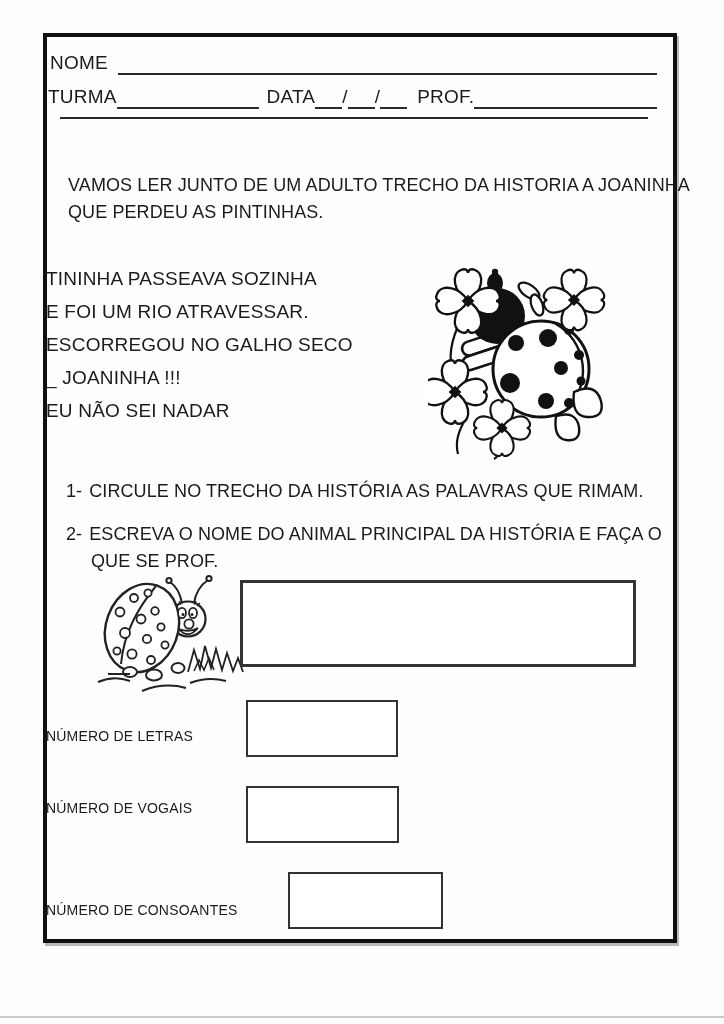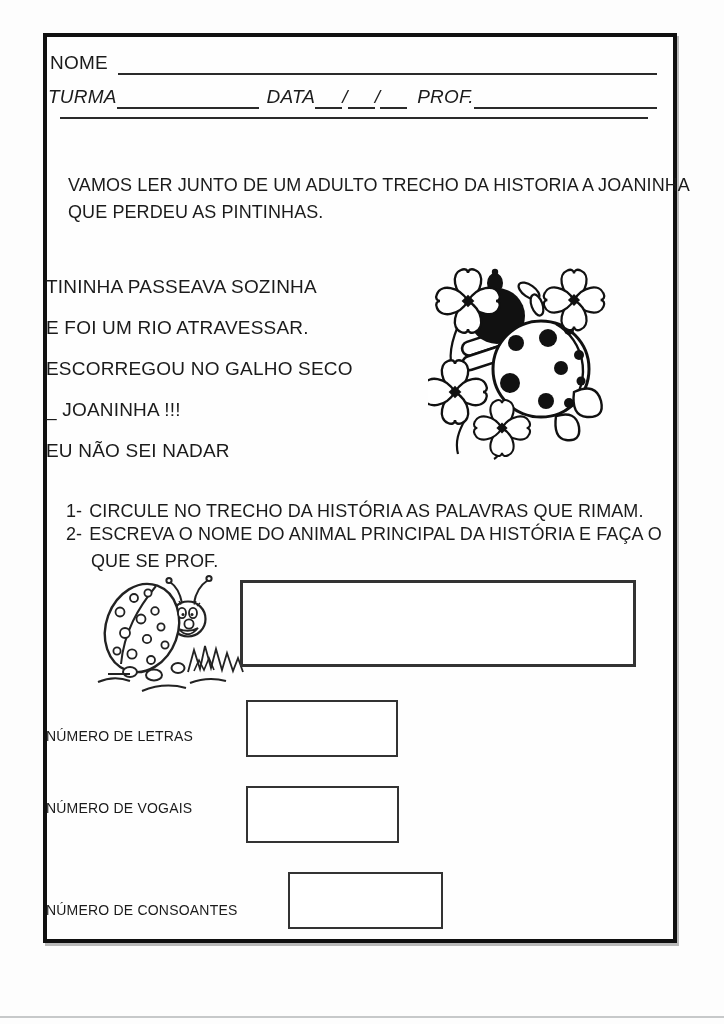--- a/index.html
+++ b/index.html
@@ -20,21 +20,21 @@
   
   .hdr-row{display:flex;align-items:flex-end;font-size:19px;letter-spacing:.2px;}
   .hdr-label{white-space:nowrap;padding-bottom:1px;}
   .blank{border-bottom:2px solid #2a2a2a;height:20px;display:inline-block;}
   .grow{flex:1 1 auto;}
   .sep-line{border-top:2px solid #2a2a2a;height:0;}
   
   .bold-block{font-weight:normal;font-size:18px;line-height:27px;letter-spacing:.1px;}
   
   .story{font-size:19px;line-height:33px;letter-spacing:.2px;}
-  .story div{white-space:nowrap;margin-top:8px;}
+  .story div{white-space:nowrap;}
   .qline{white-space:nowrap;}
   .qnum{margin-right:7px;}
   .q-indent{padding-left:25px;}
   
   .ansbox{border:3px solid #333;background:#fff;}
   .smallbox{border:2px solid #333;background:#fff;}
   .count-label{font-size:14px;letter-spacing:.2px;white-space:nowrap;}
   
   .scan-line{left:0;top:1016px;width:724px;height:2px;background:#c7c9ca;}
   svg{display:block;}
@@ -42,21 +42,21 @@
 </head>
 <body>
 
 <div class="abs page-frame"></div>
 
 <div class="abs hdr-row" style="left:50px;top:52px;width:607px;text-align:center;">
   <span class="hdr-label">NOME</span>
   <span class="blank grow" style="margin-left:10px;"></span>
 </div>
 
-<div class="abs hdr-row" style="left:48px;top:86px;width:609px;font-style:italic;">
+<div class="abs hdr-row" style="left:48px;top:86px;width:609px;">
   <span class="hdr-label">TURMA</span>
   <span class="blank" style="width:142px;"></span>
   <span class="hdr-label" style="margin-left:8px;">DATA</span>
   <span class="blank" style="width:27px;"></span>
   <span class="hdr-label">/</span>
   <span class="blank" style="width:27px;"></span>
   <span class="hdr-label">/</span>
   <span class="blank" style="width:27px;"></span>
   <span class="hdr-label" style="margin-left:10px;">PROF.</span>
   <span class="blank grow"></span>
@@ -124,21 +124,21 @@
     <path d="M146,132 q22,-10 27,9 q4,17 -14,16 q-16,-1 -13,-25 z" fill="#fff" stroke="#111" stroke-width="2.4"></path>
     <path d="M128,156 q20,-6 23,11 q2,15 -13,13 q-13,-2 -10,-24 z" fill="#fff" stroke="#111" stroke-width="2.4"></path>
 
     <use href="#flower" transform="translate(40,41)"></use>
     <use href="#flower" transform="translate(146,40) scale(0.95)"></use>
     <use href="#flower" transform="translate(27,132)"></use>
     <use href="#flower" transform="translate(74,168) scale(0.88)"></use>
   </svg>
 </div>
 
-<div class="abs bold-block" style="left:66px;top:478px;margin-top:20px;">
+<div class="abs bold-block" style="left:66px;top:478px;">
   <div class="qline">
     <span class="qnum">1-</span><span>CIRCULE NO TRECHO DA HISTÓRIA AS PALAVRAS QUE RIMAM.</span>
   </div>
 </div>
 
 <div class="abs bold-block" style="left:66px;top:521px;">
   <div class="qline">
     <span class="qnum">2-</span><span>ESCREVA O NOME DO ANIMAL PRINCIPAL DA HISTÓRIA E FAÇA O</span>
   </div>
   <div class="qline q-indent">QUE SE PROF.</div>

